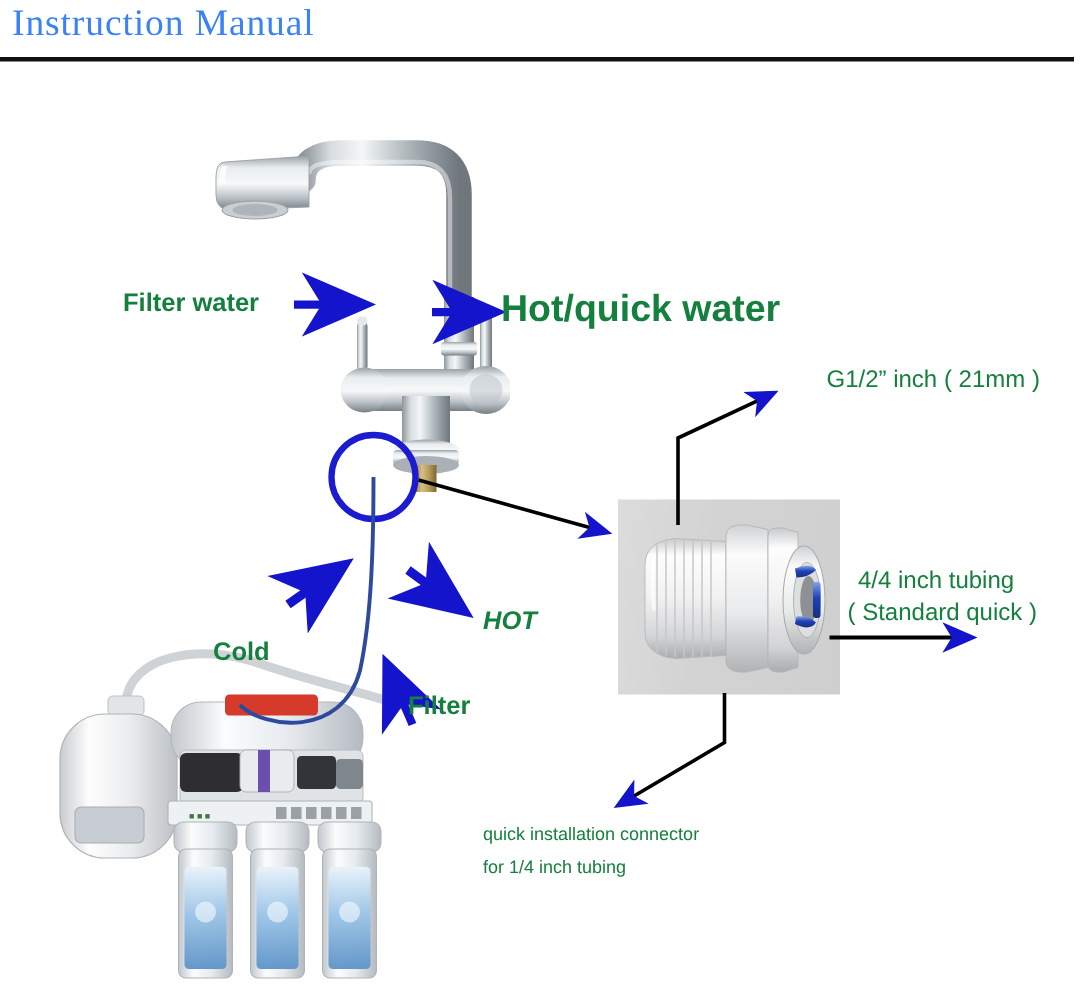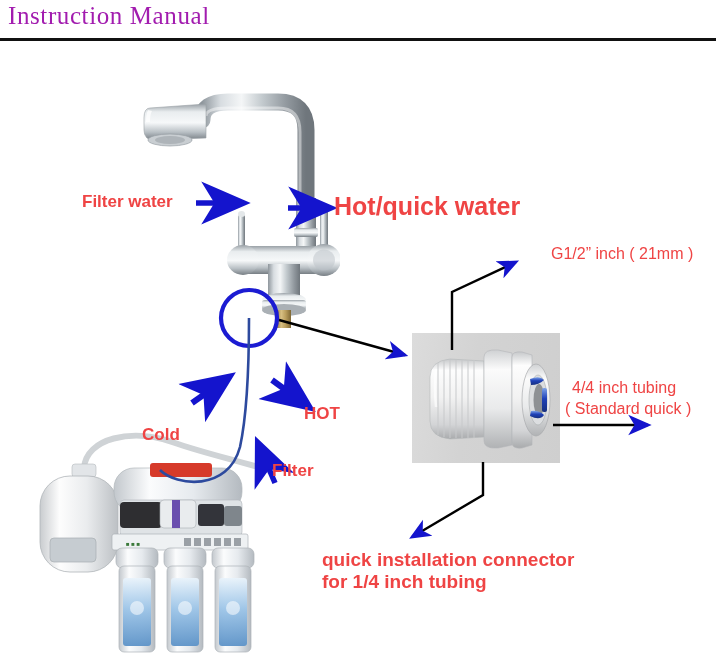--- a/index.html
+++ b/index.html
@@ -21,42 +21,42 @@
     left: 0; top: 0;
     width: 720px;
     height: 44px;
   }
   #title-text {
     position: absolute;
     left: 8px; top: 2px;
     font-family: "Liberation Serif", serif;
     font-size: 25px;
     letter-spacing: 0.6px;
-    color: #a21caf;
+    color: #3b82f6;
     white-space: nowrap;
   }
   #title-rule {
     position: absolute;
     left: 0px; top: 38px;
     width: 716px;
     height: 3px;
     background: #111111;
   }
 
   
   .ann {
     position: absolute;
-    color: #ef4444;
+    color: #15803d;
     white-space: nowrap;
     line-height: 1.18;
   }
   .ann.small   { font-size: 17px; font-weight: bold; }
   .ann.big     { font-size: 25px; font-weight: bold; }
   .ann.thin    { font-size: 16px; font-weight: normal; }
-  .ann.thin2   { font-size: 19px; font-weight: bold; }
+  .ann.thin2   { font-size: 12px; font-weight: normal; }
 
   
   #overlay {
     position: absolute;
     left: 0; top: 0;
     width: 720px; height: 667px;
     pointer-events: none;
   }
 
   
@@ -327,21 +327,21 @@
     <path d="M483,462 L483,495 L412,537" stroke="#000000" stroke-width="2.4" fill="none" marker-end="url(#bluehead)"></path>
   </g>
 </svg>
 
 <div class="ann small" style="left:82px; top:192px;">Filter water</div>
 
 <div class="ann big" style="left:334px; top:192px;">Hot/quick water</div>
 
 <div class="ann small" style="left:142px; top:394px;margin-top:31px;">Cold</div>
 
-<div class="ann small" style="left:304px; top:404px;">HOT</div>
+<div class="ann small" style="left:322px; top:404px;font-style:italic;">HOT</div>
 
 <div class="ann small" style="left:272px; top:461px;">Filter</div>
 
 <div class="ann thin" style="left:527px; top:245px;margin-left:24px;">G1/2”  inch ( 21mm )</div>
 
 <div class="ann thin" style="left:572px; top:379px;">4/4 inch tubing</div>
 <div class="ann thin" style="left:565px; top:400px;">( Standard quick )</div>
 
 <div class="ann thin2" style="left:322px; top:549px;">quick installation connector</div>
 <div class="ann thin2" style="left:322px; top:571px;">for 1/4 inch tubing</div>

